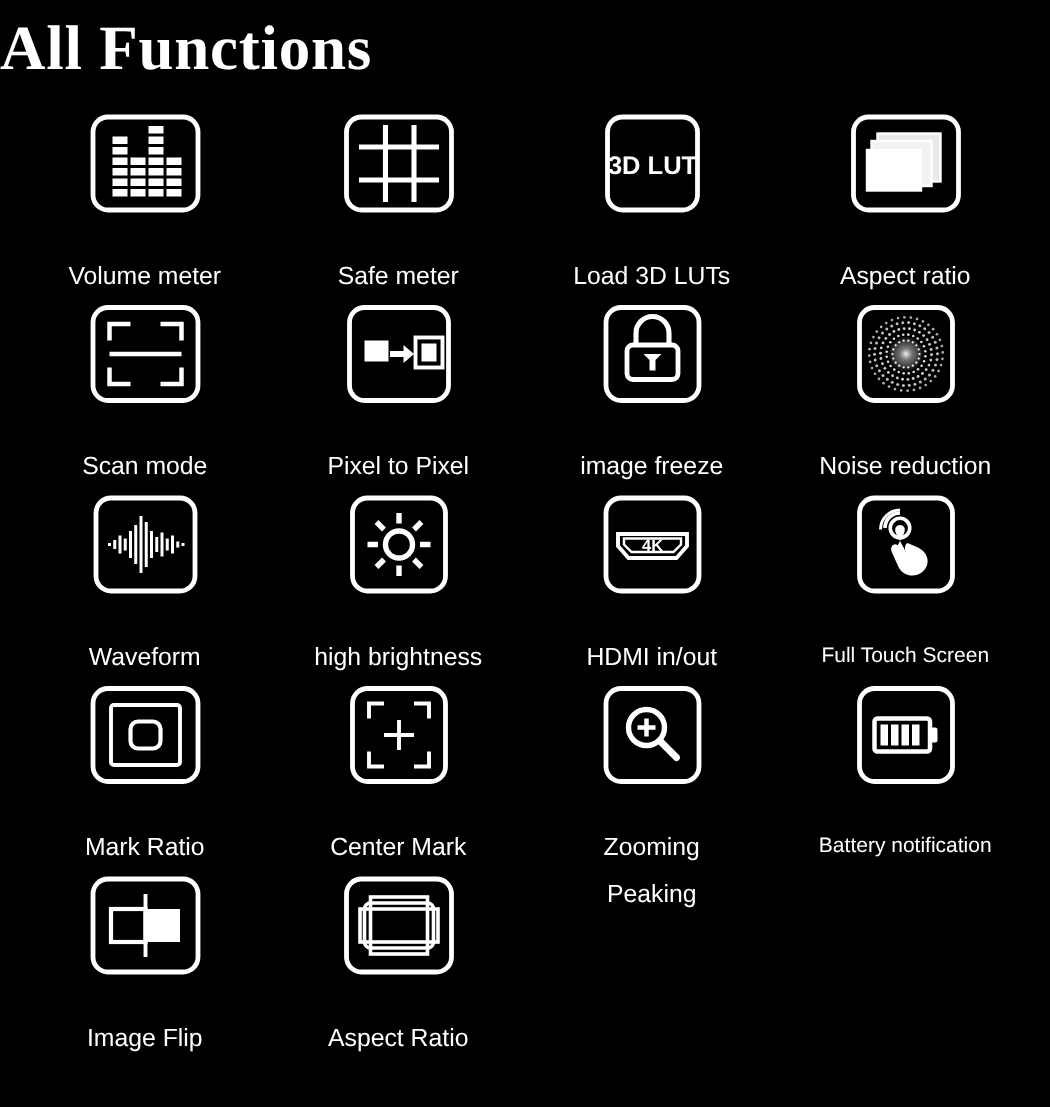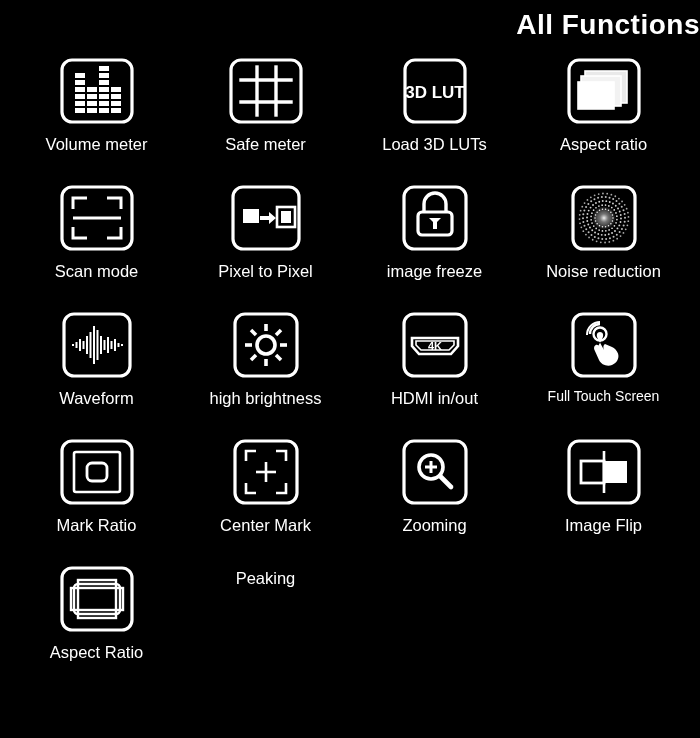--- a/index.html
+++ b/index.html
@@ -14,42 +14,43 @@
     font-family: "Liberation Sans", sans-serif;
     color: #ffffff;
   }
   #page {
     position: relative;
     width: 700px;
     height: 738px;
     background: #000000;
   }
   #page-title {
-    text-align: right;
-    font-size: 28px;
+    text-align: left;
+    font-size: 42px;
     font-weight: bold;
     letter-spacing: 0.5px;
     color: #ffffff;
     padding-top: 7px;
     line-height: 1.25;
-    font-family: Liberation Sans, sans-serif;
+    font-family: Liberation Serif, serif;
   }
   #grid {
     display: grid;
     grid-template-columns: repeat(4, 1fr);
     grid-template-rows: repeat(5, 127px);
     margin-top: 12px;
     padding: 0 12px;
     box-sizing: border-box;
   }
   .cell {
     display: flex;
     flex-direction: column;
     align-items: center;
     justify-content: flex-start;
+    gap: 22px;
   }
   .icon-box {
     width: 82px;
     height: 74px;
     display: flex;
     align-items: center;
     justify-content: center;
   }
   .icon-box svg {
     display: block;
@@ -463,20 +464,36 @@
           <g stroke="#fff" stroke-width="3" stroke-linecap="butt">
             <line x1="33" y1="22" x2="33" y2="34"></line>
             <line x1="27" y1="28" x2="39" y2="28"></line>
           </g>
           <line x1="42" y1="37" x2="53" y2="48" stroke="#fff" stroke-width="4.6" stroke-linecap="round"></line>
         </svg>
       </div>
       <div class="cell-label">Zooming</div>
     </div>
 
+    <div class="cell">
+      <div class="icon-box">
+        <svg width="74" height="66" viewBox="0 0 74 66">
+          <rect x="6" y="2" width="62" height="62" rx="10" ry="10" fill="none" stroke="#fff" stroke-width="3.2"></rect>
+          <rect x="16" y="22" width="37" height="22" rx="2" ry="2" fill="none" stroke="#fff" stroke-width="3"></rect>
+          <rect x="53" y="28" width="5" height="10" rx="1.5" ry="1.5" fill="#fff"></rect>
+          <g fill="#fff">
+            <rect x="20" y="26" width="5" height="14"></rect>
+            <rect x="27" y="26" width="5" height="14"></rect>
+            <rect x="34" y="26" width="5" height="14"></rect>
+            <rect x="41" y="26" width="5" height="14"></rect>
+          </g>
+        </svg>
+      </div>
+      <div class="cell-label small">Battery notification</div>
+    </div>
 
     <div class="cell">
       <div class="icon-box">
         <svg width="74" height="66" viewBox="0 0 74 66">
           <rect x="2" y="2" width="70" height="62" rx="10" ry="10" fill="none" stroke="#fff" stroke-width="3.2"></rect>
           <line x1="37" y1="12" x2="37" y2="54" stroke="#fff" stroke-width="2.6"></line>
           <rect x="14" y="22" width="23" height="22" fill="none" stroke="#fff" stroke-width="2.8"></rect>
           <rect x="37" y="22" width="23" height="22" fill="#ffffff"></rect>
         </svg>
       </div>

